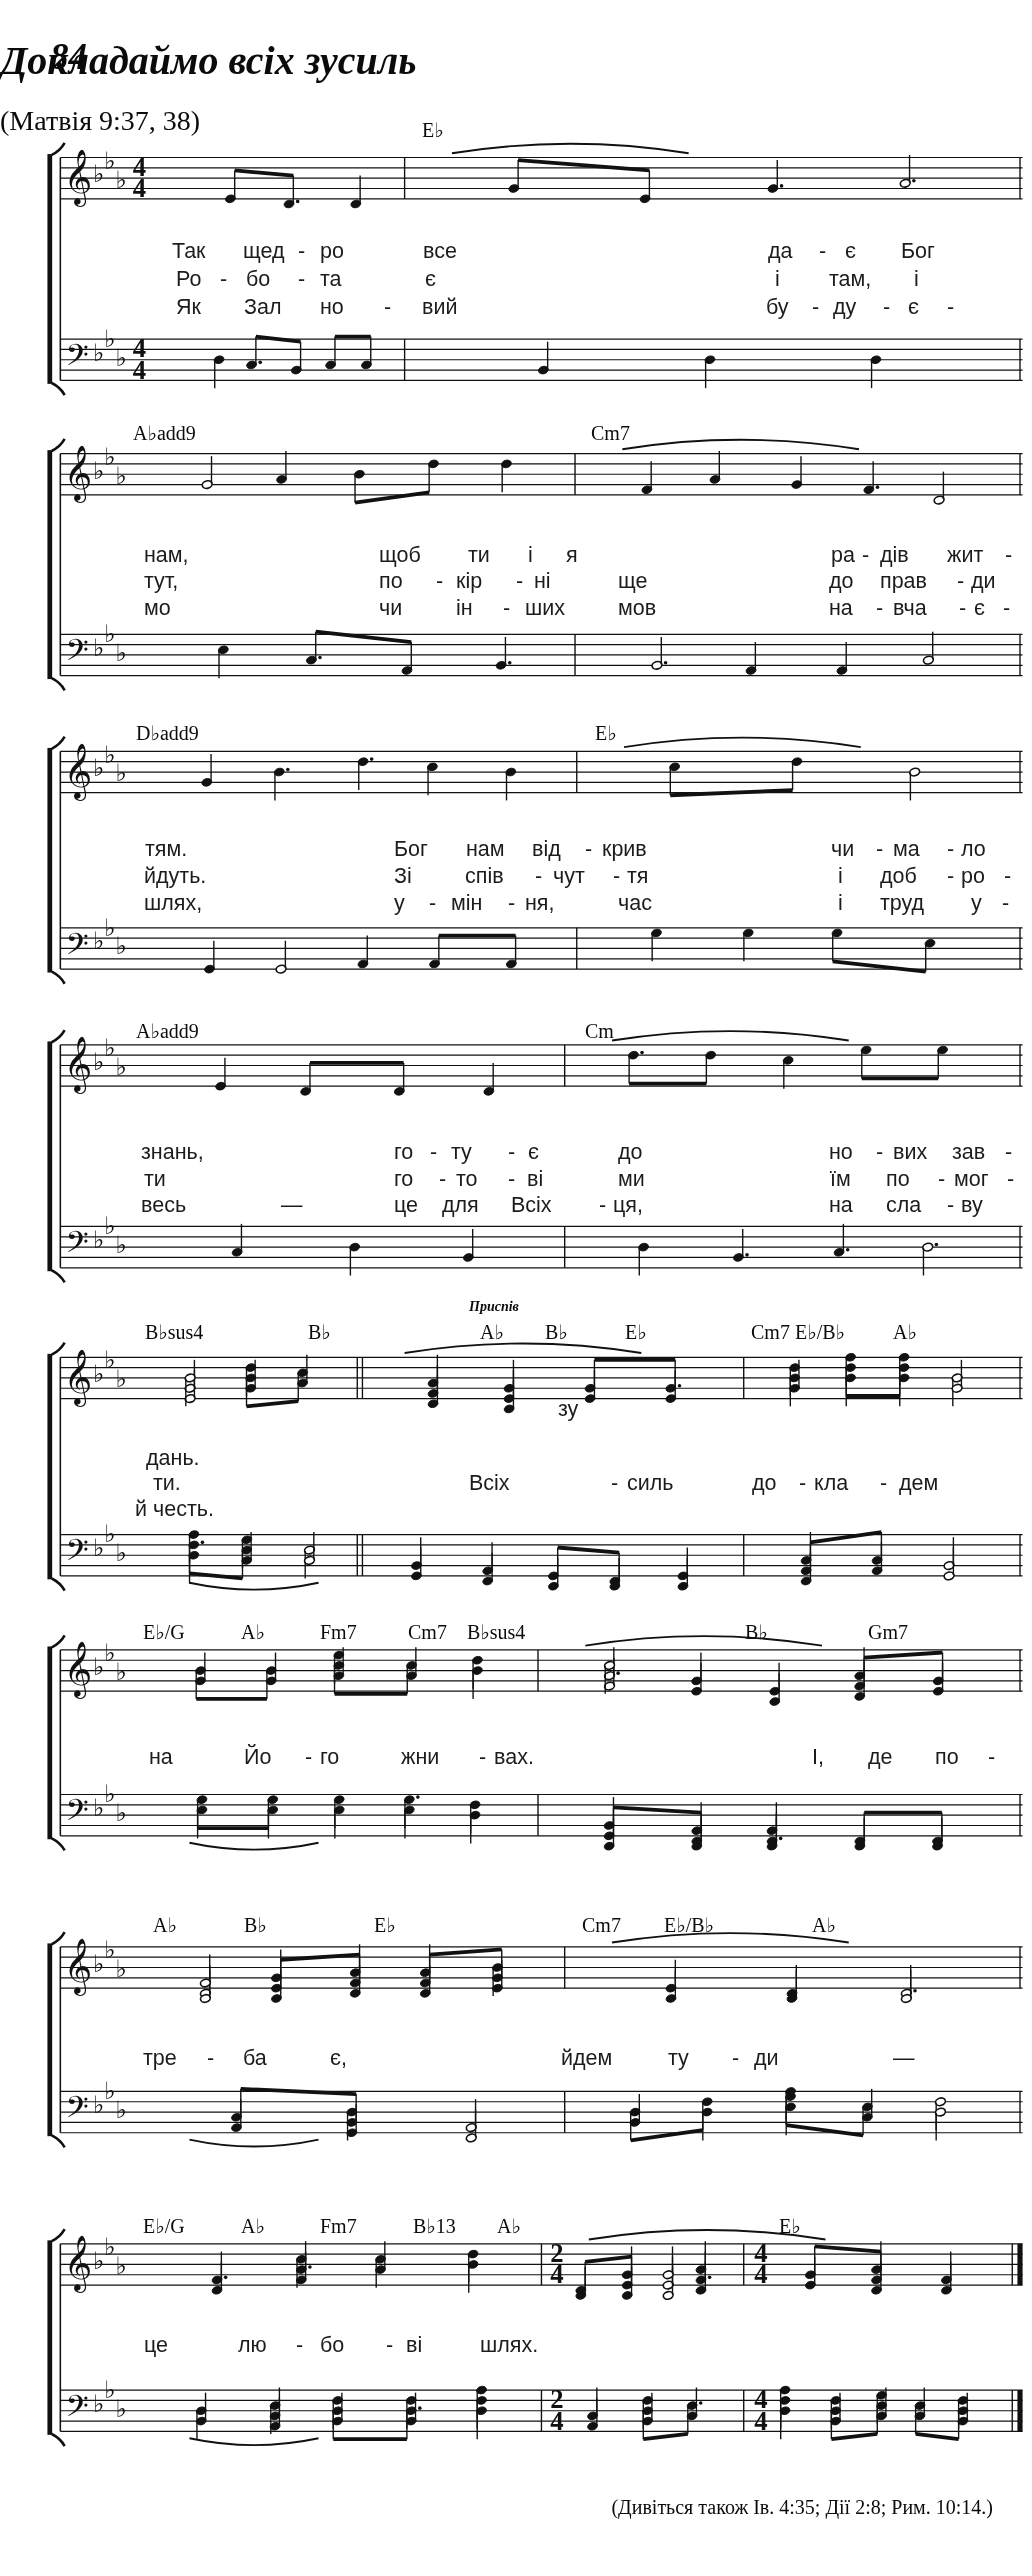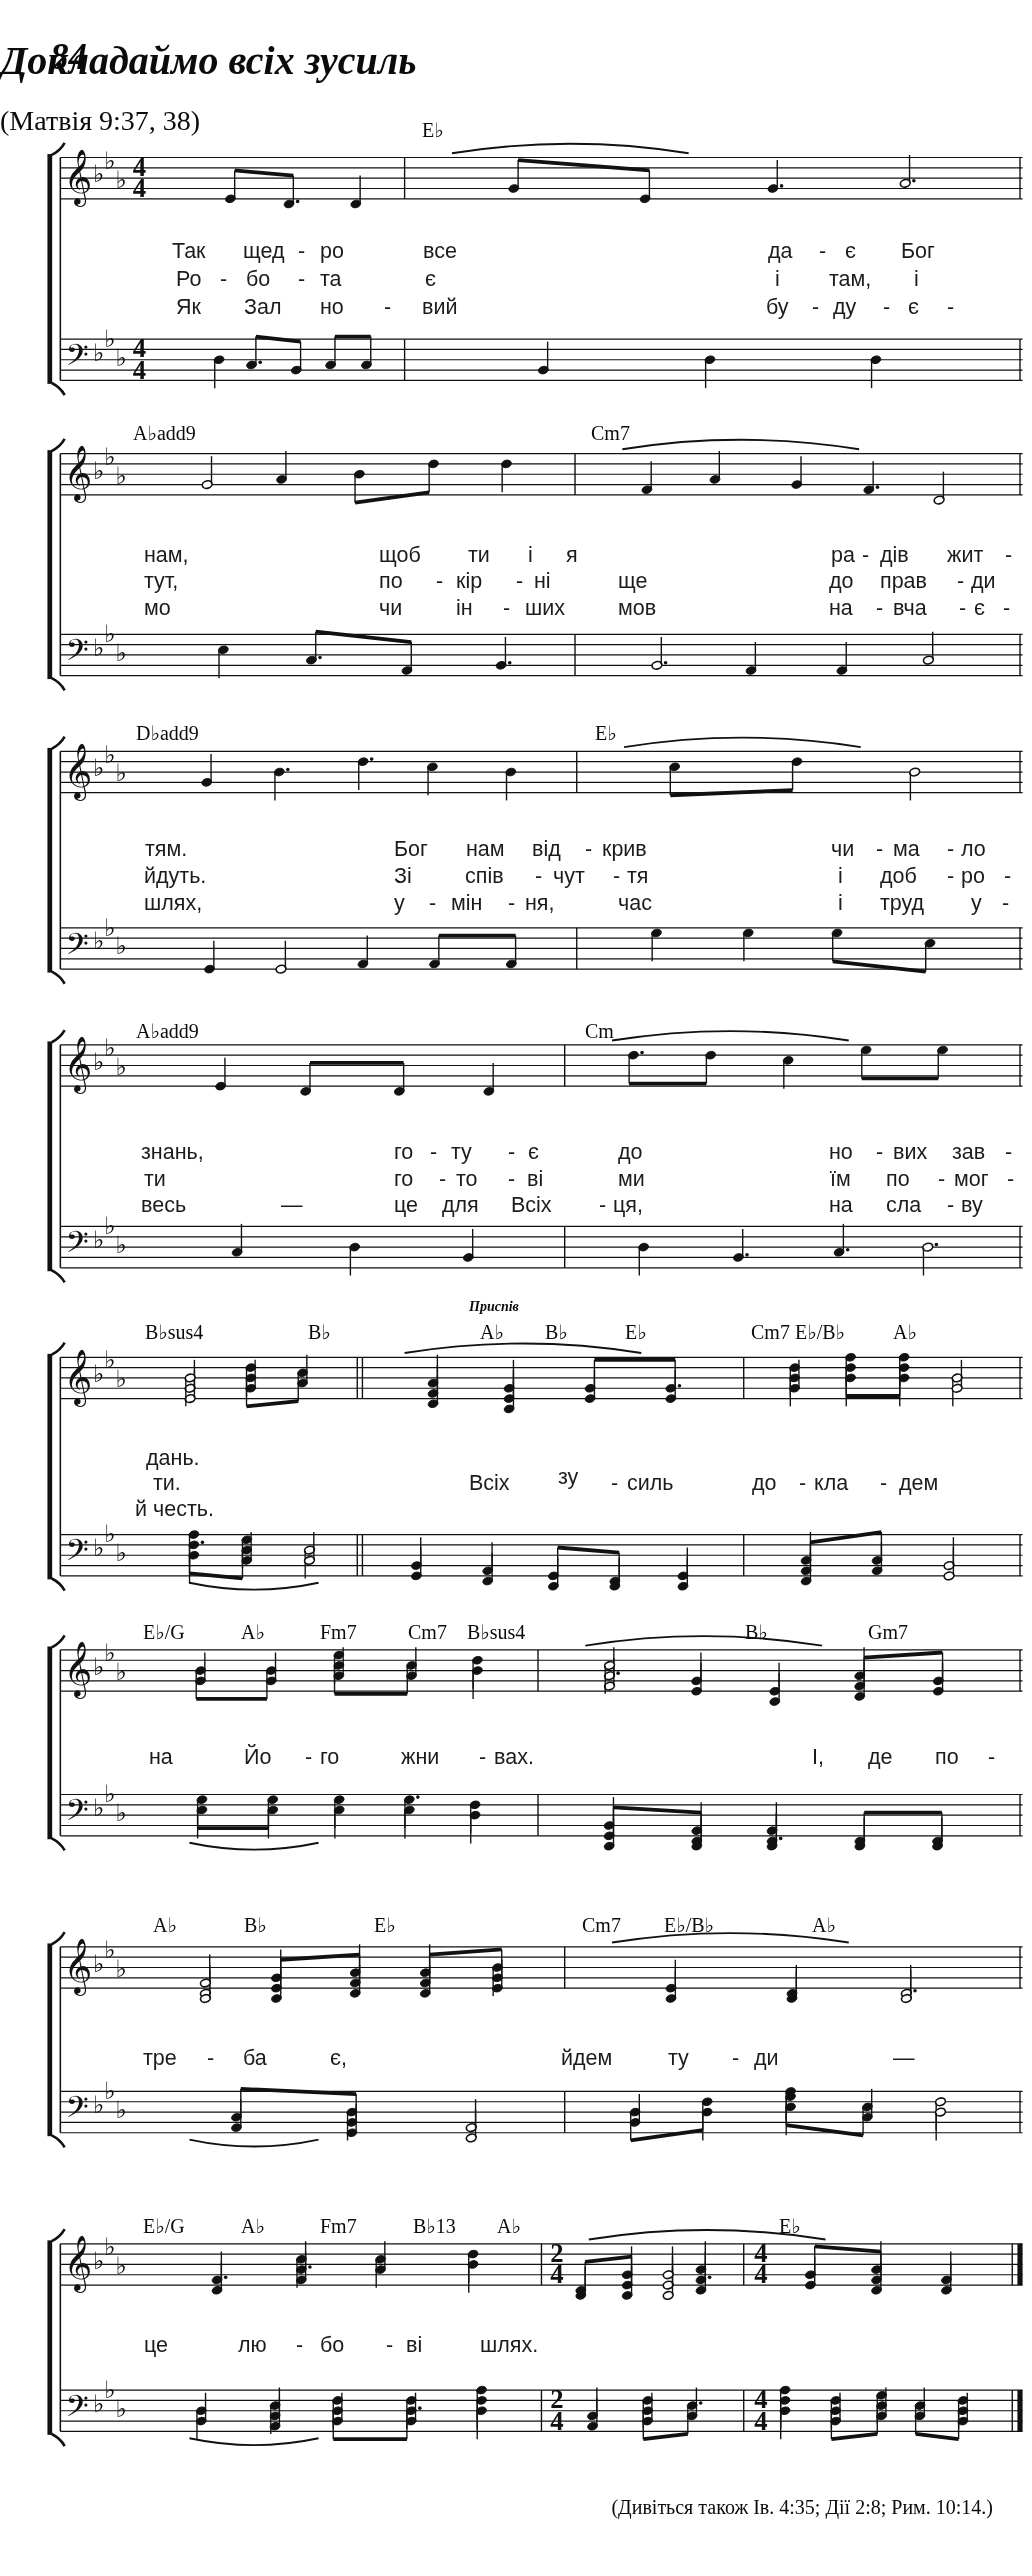--- a/index.html
+++ b/index.html
@@ -1019,21 +1019,21 @@
       <div class="chord" style="left: 480px; top: 1322px;">A♭</div>
       <div class="chord" style="left: 545px; top: 1322px;">B♭</div>
       <div class="chord" style="left: 625px; top: 1322px;">E♭</div>
       <div class="chord" style="left: 751px; top: 1322px;">Cm7</div>
       <div class="chord" style="left: 795px; top: 1322px;">E♭/B♭</div>
       <div class="chord" style="left: 893px; top: 1322px;">A♭</div>
       <div class="seclabel" style="left: 469px; top: 1300px;">Приспів</div>
       <div class="lyric" style="left: 146px; top: 1448px;">дань.</div>
       <div class="lyric" style="left: 153px; top: 1473px;">ти.</div>
       <div class="lyric" style="left: 469px; top: 1473px;">Всіх</div>
-      <div class="lyric" style="left: 558px; top: 1467px;">зу</div>
+      <div class="lyric" style="left: 558px; top: 1399px;">зу</div>
       <div class="lyric" style="left: 611px; top: 1473px;">-</div>
       <div class="lyric" style="left: 627px; top: 1473px;">силь</div>
       <div class="lyric" style="left: 752px; top: 1473px;">до</div>
       <div class="lyric" style="left: 799px; top: 1473px;">-</div>
       <div class="lyric" style="left: 814px; top: 1473px;">кла</div>
       <div class="lyric" style="left: 880px; top: 1473px;">-</div>
       <div class="lyric" style="left: 899px; top: 1473px;">дем</div>
       <div class="lyric" style="left: 135px; top: 1499px;">й честь.</div>
       <div class="chord" style="left: 143px; top: 1622px;">E♭/G</div>
       <div class="chord" style="left: 241px; top: 1622px;">A♭</div>

